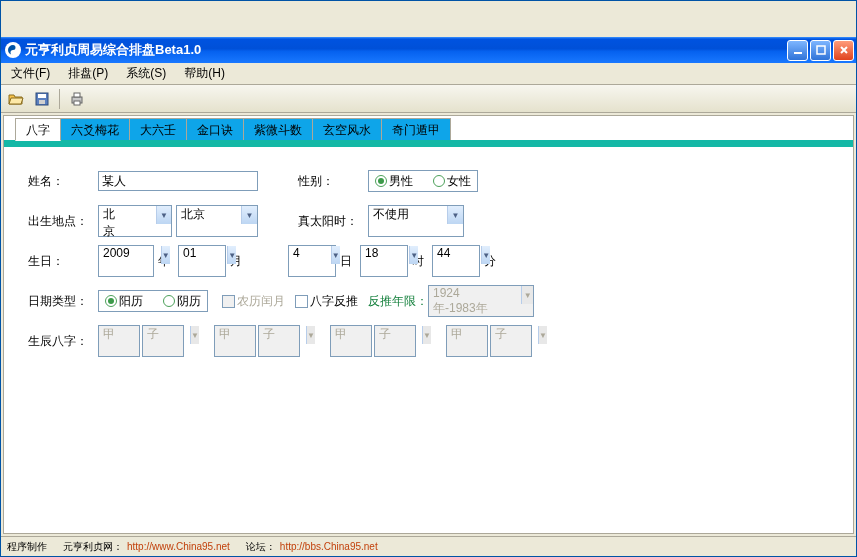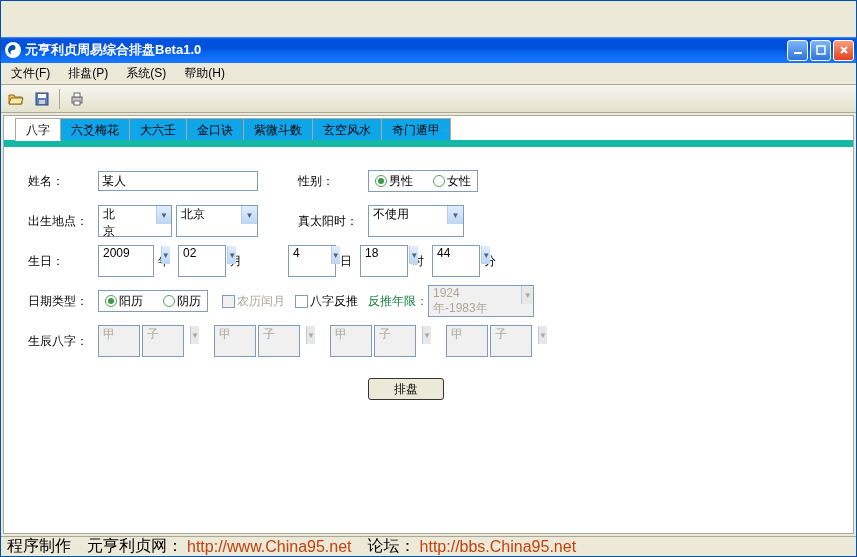--- a/index.html
+++ b/index.html
@@ -34,21 +34,21 @@
 .select { height: 32px; border: 1px solid #7f9db9; background: #fff; display: inline-flex; padding: 0 0 0 4px; position: relative; gap: 31px; }
 .select-arrow { width: 16px; height: 18px; background: linear-gradient(to bottom, #e1eefd, #bdd6f3); border-left: 1px solid #b7cdea; display: flex; align-items: center; justify-content: center; margin-left: auto; color: #4d6185; font-size: 8px; }
 .select.disabled { background: #f0f0f0; color: #aca899; }
 .select.disabled .select-arrow { background: #e8e8e8; color: #aca899; }
 .checkbox { width: 13px; height: 13px; border: 1px solid #7f9db9; background: #fff; display: inline-block; margin-right: 2px; vertical-align: middle; }
 .checkbox.disabled { background: #f0f0f0; }
 .chk-item { display: inline-flex; align-items: center; margin-right: 10px; }
 .chk-item.disabled { color: #aca899; }
 .unit { margin: 0 8px 0 4px; }
 .main-btn { width: 76px; height: 22px; border: 1px solid #333; background: #ece9d8; border-radius: 3px; cursor: pointer; font-family: inherit; font-size: 12px; }
-.statusbar { height: 20px; border-top: 1px solid #aca899; background: #ece9d8; display: flex; align-items: center; padding: 0 6px; gap: 4px; font-size: 16px; }
+.statusbar { height: 20px; border-top: 1px solid #aca899; background: #ece9d8; display: flex; align-items: center; padding: 0 6px; gap: 4px; font-size: 10px; }
 .statusbar a { color: #c2410c; text-decoration: none; }
 </style>
 </head>
 <body>
 
 <div class="window">
   <div class="titlebar">
     <div class="titlebar-icon">
       <svg viewBox="0 0 24 24">
           <path d="M12 2 A10 10 0 1 0 12 22 A5 5 0 1 1 12 12 A5 5 0 1 0 12 2" fill="#0053a6"></path>
@@ -153,21 +153,21 @@
       </div>
 
       <div class="row">
         <span class="label">生日：</span>
         <span class="select" style="width:56px">
             <span>2009</span>
             <span class="select-arrow">▼</span>
           </span>
         <span class="unit">年</span>
         <span class="select" style="width:48px">
-            <span>02</span>
+            <span>01</span>
             <span class="select-arrow">▼</span>
           </span>
         <span class="unit">月</span>
         <span style="width:38px"></span>
         <span class="select" style="width:48px">
             <span>4</span>
             <span class="select-arrow">▼</span>
           </span>
         <span class="unit">日</span>
         <span class="select" style="width:48px">
@@ -242,23 +242,20 @@
         <span class="select disabled" style="width:42px">
             <span>甲</span>
             <span class="select-arrow">▼</span>
           </span>
         <span class="select disabled" style="width:42px;margin-left:2px">
             <span>子</span>
             <span class="select-arrow">▼</span>
           </span>
       </div>
 
-      <div class="row" style="margin-top:20px; justify-content:center; padding-left:340px; justify-content:flex-start;">
-        <button class="main-btn">排盘</button>
-      </div>
 
     </div>
   </div>
 
   <div class="statusbar">
     <span>程序制作</span>
     <span style="width:8px"></span>
     <span>元亨利贞网：</span>
     <a>http://www.China95.net</a>
     <span style="width:8px"></span>

